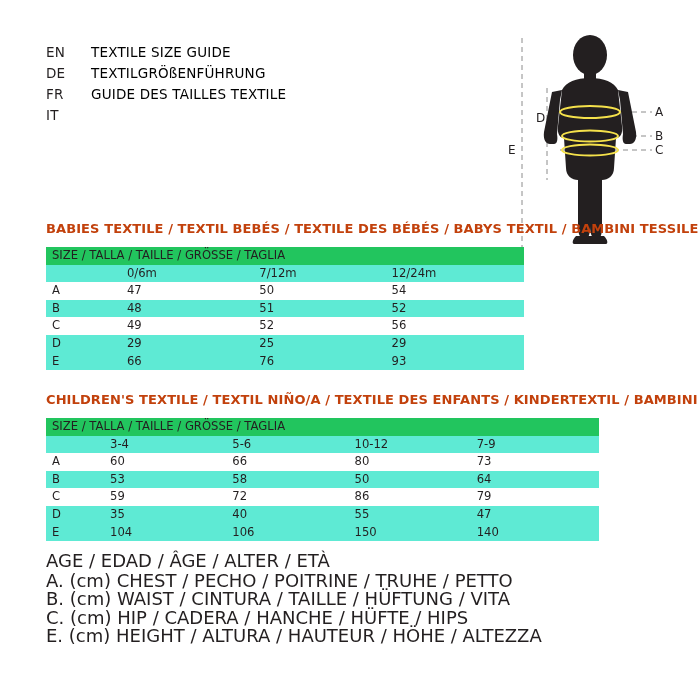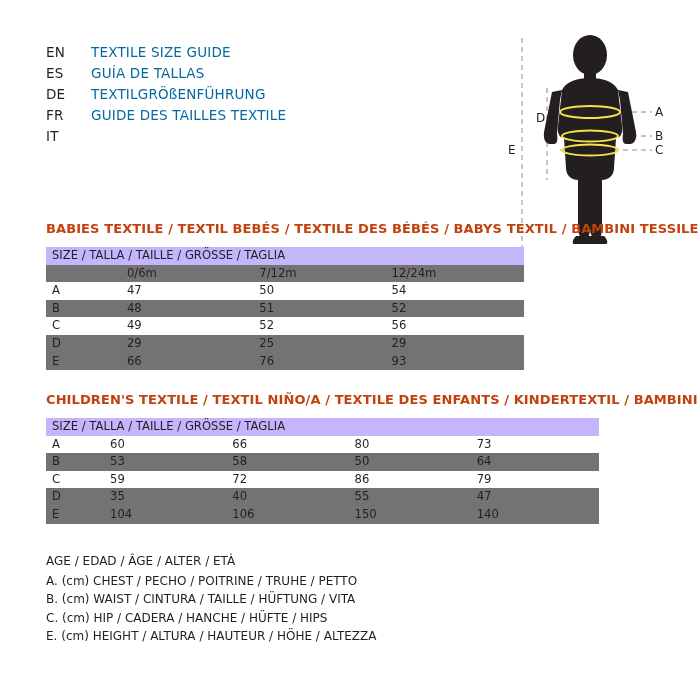--- a/index.html
+++ b/index.html
@@ -34,21 +34,21 @@
     font-size: 13.5px;
     letter-spacing: 0.2px;
   }
   .lang-code {
     width: 45px;
     flex: 0 0 45px;
     color: #231f20;
   }
   .lang-text {
     flex: 1;
-    color: #0369a1;
+    color: #000000;
   }
 
   
   .figure {
     position: absolute;
     left: 500px;
     top: 30px;
     width: 185px;
     height: 230px;
   }
@@ -79,59 +79,55 @@
   table.size-table td,
   table.size-table th {
     padding: 0;
     height: 17.6px;
     line-height: 17.6px;
     font-weight: normal;
     text-align: left;
     vertical-align: middle;
     white-space: nowrap;
   }
-  .row-dark { background: #c4b5fd; border-radius: 6px; }
-  .row-light { background: #737373; }
+  .row-dark { background: #22c55e; border-radius: 6px; }
+  .row-light { background: #5eead4; }
   .row-white { background: #ffffff; }
 
   .c-label { width: 38px; padding-left: 6px !important; }
   .c-v { width: 72px; }
   #children-table .c-v { width: 84px; }
 
   .hdr-span { padding-left: 6px !important; }
 
   
   .legend {
     position: absolute;
     left: 46px;
     top: 552px;
     width: 520px;
-    font-size: 12px;
+    font-size: 18px;
     color: #231f20;
   }
   .legend-row {
     height: 18.6px;
     line-height: 18.6px;
     white-space: nowrap;
   }
   .legend-row.first { padding-bottom: 1px; }
 </style>
 </head>
 <body>
 
 <div class="page">
 
   <div class="lang-block">
     <div class="lang-row">
       <span class="lang-code">EN</span>
       <span class="lang-text">TEXTILE SIZE GUIDE</span>
-    </div>
-    <div class="lang-row">
-      <span class="lang-code">ES</span>
-      <span class="lang-text">GUÍA DE TALLAS</span>
     </div>
     <div class="lang-row">
       <span class="lang-code">DE</span>
       <span class="lang-text">TEXTILGRÖßENFÜHRUNG</span>
     </div>
     <div class="lang-row">
       <span class="lang-code">FR</span>
       <span class="lang-text">GUIDE DES TAILLES TEXTILE</span>
     </div>
     <div class="lang-row">
@@ -244,20 +240,27 @@
     </tbody>
   </table>
 
   <div class="sec-title" id="children-title">CHILDREN'S TEXTILE / TEXTIL NIÑO/A / TEXTILE DES ENFANTS / KINDERTEXTIL / BAMBINI TESSILE</div>
 
   <table class="size-table" id="children-table">
     <tbody>
       <tr class="row-dark">
         <td class="hdr-span" colspan="5">SIZE / TALLA / TAILLE / GRÖSSE / TAGLIA</td>
       </tr>
+      <tr class="row-light">
+        <td class="c-label"></td>
+        <td class="c-v">3-4</td>
+        <td class="c-v">5-6</td>
+        <td class="c-v">10-12</td>
+        <td class="c-v">7-9</td>
+      </tr>
       <tr class="row-white">
         <td class="c-label">A</td>
         <td class="c-v">60</td>
         <td class="c-v">66</td>
         <td class="c-v">80</td>
         <td class="c-v">73</td>
       </tr>
       <tr class="row-light">
         <td class="c-label">B</td>
         <td class="c-v">53</td>

